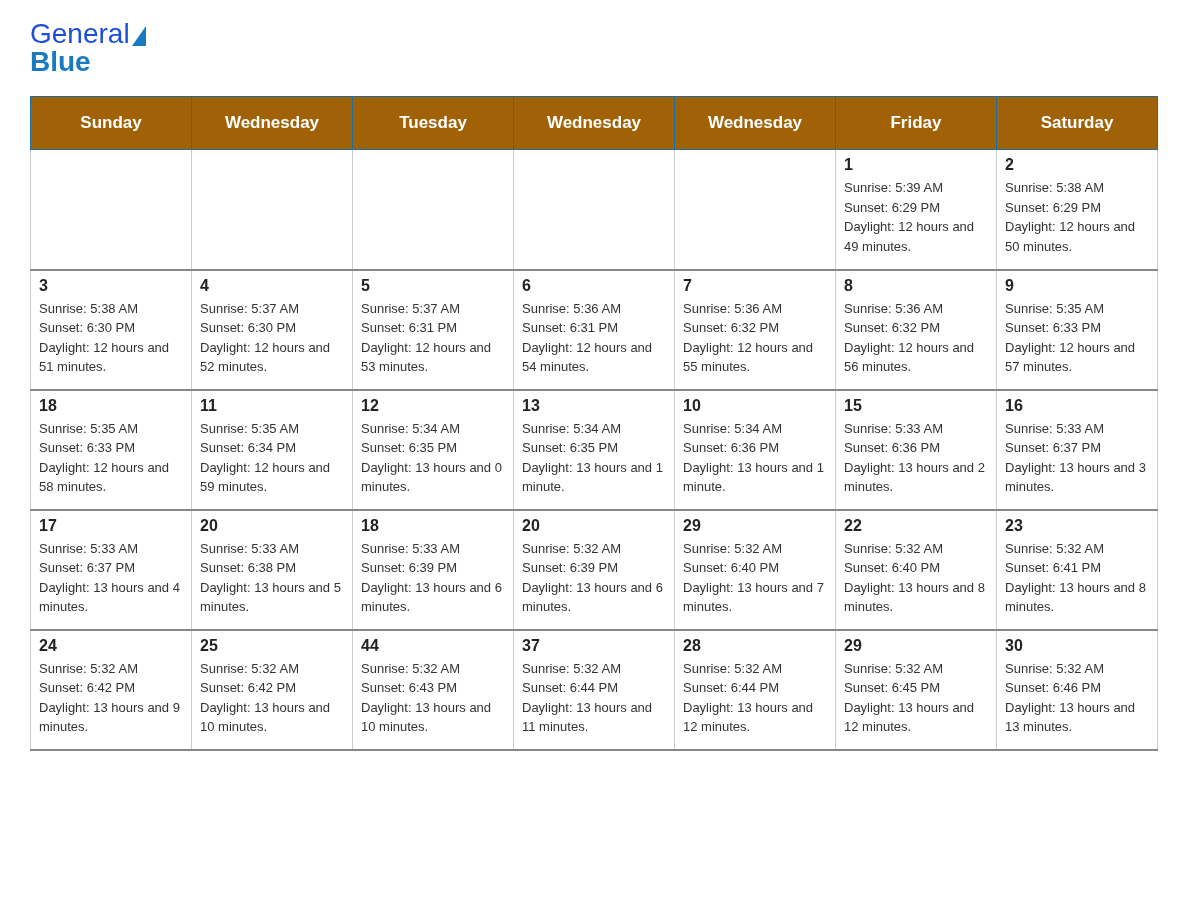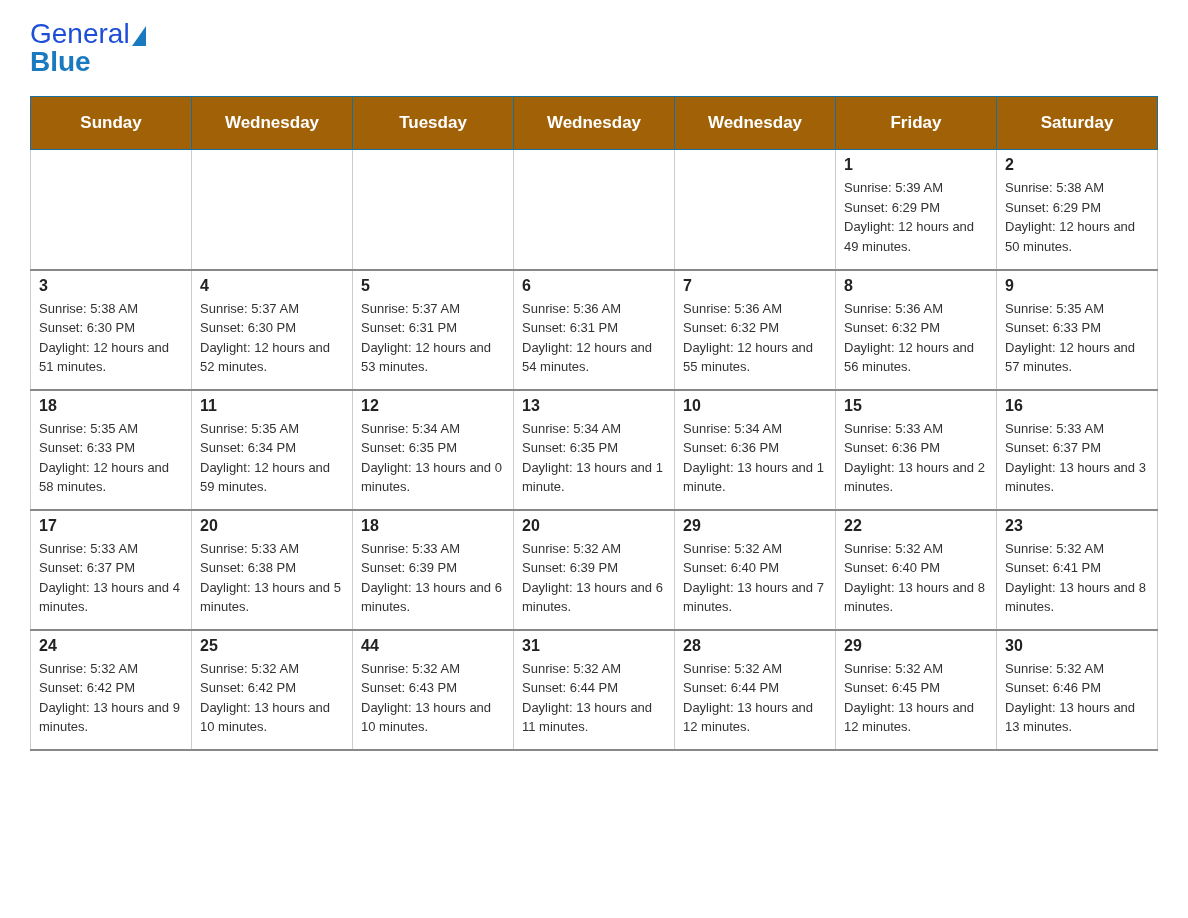--- a/index.html
+++ b/index.html
@@ -230,21 +230,21 @@
         </td>
         <td>
           <span class="day-number">25</span>
           <div class="day-info">Sunrise: 5:32 AM<br>Sunset: 6:42 PM<br>Daylight: 13 hours and 10 minutes.</div>
         </td>
         <td>
           <span class="day-number">44</span>
           <div class="day-info">Sunrise: 5:32 AM<br>Sunset: 6:43 PM<br>Daylight: 13 hours and 10 minutes.</div>
         </td>
         <td>
-          <span class="day-number">31</span>
+          <span class="day-number">37</span>
           <div class="day-info">Sunrise: 5:32 AM<br>Sunset: 6:44 PM<br>Daylight: 13 hours and 11 minutes.</div>
         </td>
         <td>
           <span class="day-number">28</span>
           <div class="day-info">Sunrise: 5:32 AM<br>Sunset: 6:44 PM<br>Daylight: 13 hours and 12 minutes.</div>
         </td>
         <td>
           <span class="day-number">29</span>
           <div class="day-info">Sunrise: 5:32 AM<br>Sunset: 6:45 PM<br>Daylight: 13 hours and 12 minutes.</div>
         </td>

